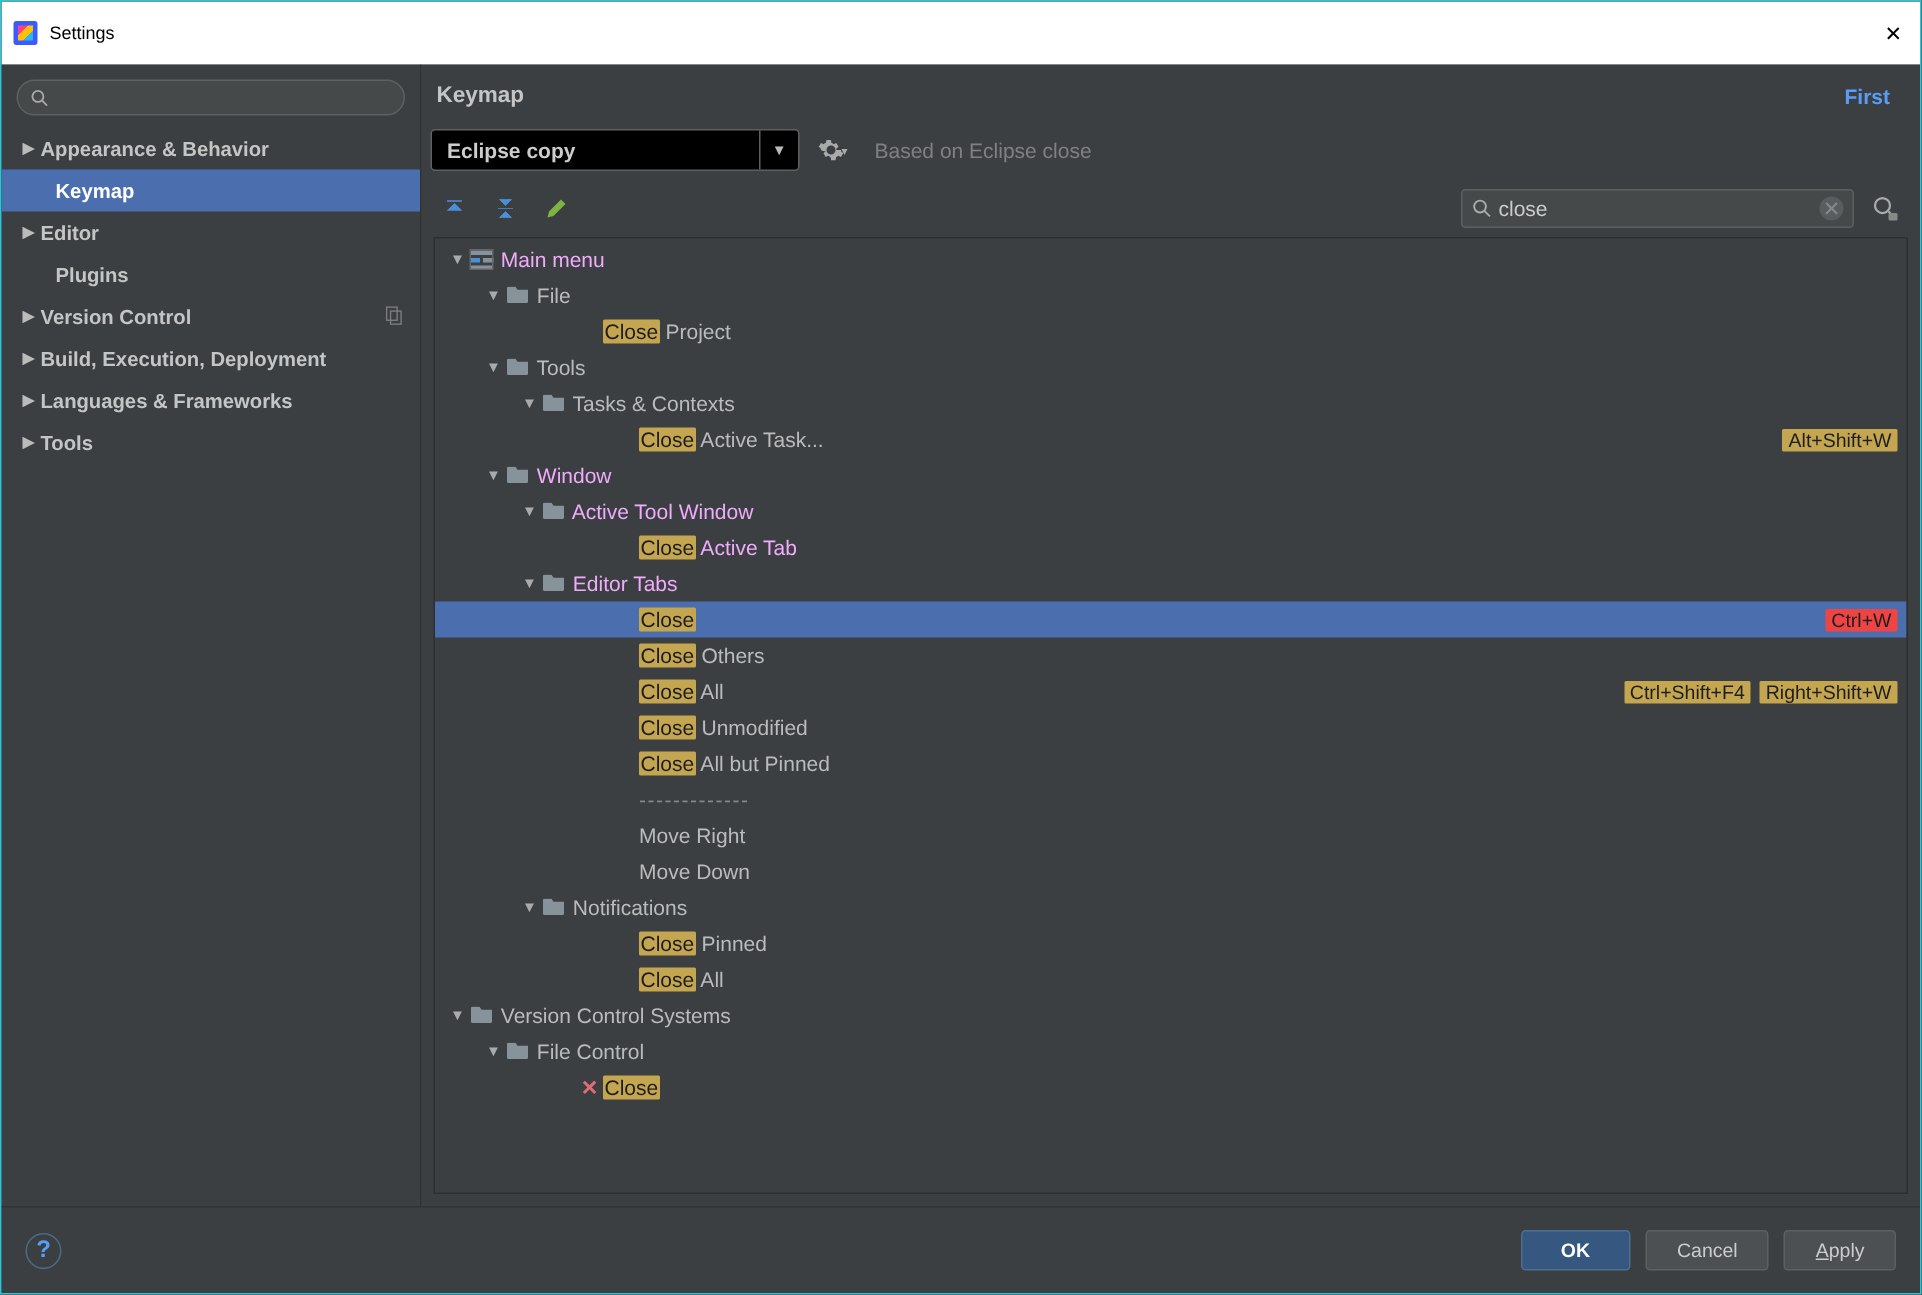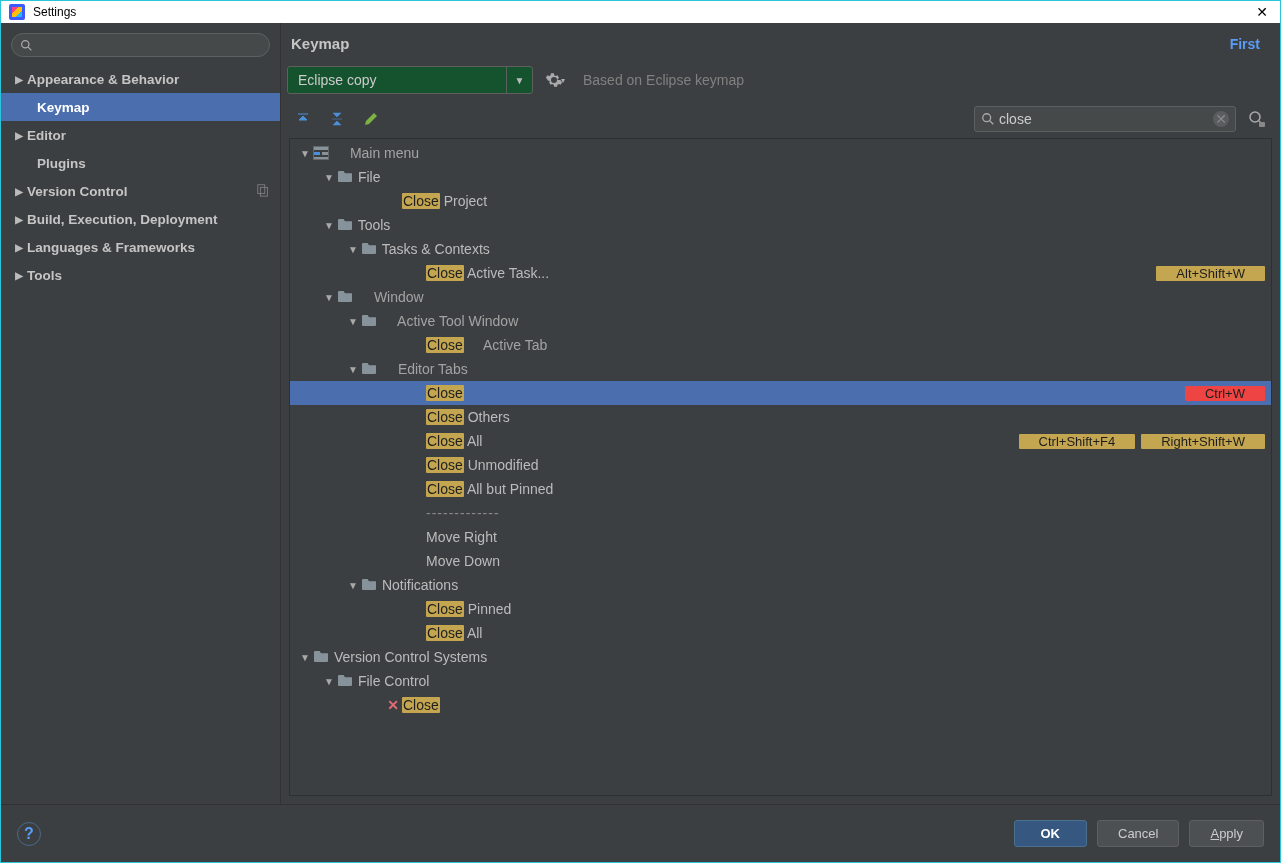--- a/index.html
+++ b/index.html
@@ -1,19 +1,19 @@
 <!DOCTYPE html>
 <html><head>
 <meta charset="utf-8">
 <style>
 * { box-sizing: border-box; margin: 0; padding: 0; font-family: "Segoe UI", Arial, sans-serif; }
 body { background: #3c3f41; color: #bbbbbb; font-size: 13px; width: 1281px; height: 863px; border: 1px solid #29c5d8; display: flex; flex-direction: column; overflow: hidden; }
 
 
-.titlebar { background: #ffffff; height: 22px; display: flex; align-items: center; padding: 0 8px; color: #000; }
+.titlebar { background: #ffffff; height: 42px; display: flex; align-items: center; padding: 0 8px; color: #000; }
 .titlebar .app-icon { width: 16px; height: 16px; margin-right: 8px; background: #3d5afe; display: inline-flex; align-items: center; justify-content: center; border-radius: 2px; }
 .titlebar .app-icon::before { content: ""; width: 10px; height: 10px; background: linear-gradient(135deg, #ff4081 0 33%, #ffc107 33% 66%, #29b6f6 66%); }
 .titlebar .title { flex: 1; font-size: 12px; }
 .titlebar .close { font-size: 14px; cursor: pointer; color: #000; padding: 0 4px; }
 
 
 .main { flex: 1; display: flex; overflow: hidden; }
 
 
 .sidebar { width: 280px; background: #3c3f41; border-right: 1px solid #323232; display: flex; flex-direction: column; padding-top: 6px; }
@@ -27,21 +27,21 @@
 .nav-item .label { flex: 1; }
 .nav-item .badge-icon { width: 14px; height: 14px; opacity: 0.6; }
 
 
 .rightpanel { flex: 1; display: flex; flex-direction: column; background: #3c3f41; overflow: hidden; }
 .panel-header { display: flex; align-items: center; padding: 12px 20px 8px 10px; }
 .panel-header .breadcrumb { font-weight: bold; font-size: 15px; color: #c5c5c5; flex: 1; }
 .panel-header .reset { color: #589df6; font-size: 14px; font-weight: bold; cursor: pointer; }
 
 .keymap-row { display: flex; align-items: center; padding: 6px 10px 6px 6px; gap: 8px; }
-.select-wrap { display: flex; align-items: center; background: #14532d; border: 1px solid #5e6060; border-radius: 3px; height: 28px; }
+.select-wrap { display: flex; align-items: center; background: #000000; border: 1px solid #5e6060; border-radius: 3px; height: 28px; font-weight: bold; }
 .select-wrap .sel-label { padding: 0 10px; width: 218px; color: #ccc; font-size: 14px; }
 .select-wrap .sel-btn { border-left: 1px solid #5e6060; width: 26px; height: 100%; display: flex; align-items: center; justify-content: center; color: #bbb; font-size: 10px; }
 .gear-btn { width: 28px; height: 28px; display: flex; align-items: center; justify-content: center; cursor: pointer; }
 .gear-btn svg { width: 18px; height: 18px; fill: #aaa; }
 .based-on { color: #808080; font-size: 14px; margin-left: 6px; }
 
 .toolbar-row { display: flex; align-items: center; padding: 6px 12px 6px 10px; gap: 10px; }
 .tool-btn { width: 24px; height: 24px; display: flex; align-items: center; justify-content: center; cursor: pointer; }
 .spacer { flex: 1; }
 .search-actions { background: #45494a; border: 1px solid #5e6060; border-radius: 3px; height: 26px; display: flex; align-items: center; width: 262px; padding: 0 6px; }
@@ -59,25 +59,25 @@
 .tree-row { display: flex; align-items: center; height: 24px; cursor: pointer; padding-right: 6px; font-size: 14px; }
 .tree-row.selected { background: #4b6eaf; color: #fff; }
 .tree-row .indent { display: inline-block; }
 .tree-row .tarrow { width: 14px; text-align: center; font-size: 10px; color: #aaa; }
 .tree-row.selected .tarrow { color: #fff; }
 .tree-row .ticon { width: 18px; display: inline-flex; align-items: center; justify-content: center; }
 .tree-row .folder-icon::before { content: ""; display: inline-block; width: 14px; height: 11px; background: #87939a; clip-path: polygon(0 0, 40% 0, 50% 20%, 100% 20%, 100% 100%, 0 100%); border-radius: 1px; }
 .tree-row .menu-icon { width:16px; height:14px; display:inline-block; background: linear-gradient(#87939a,#87939a) 0 0/100% 3px no-repeat, linear-gradient(#4a90d9,#4a90d9) 0 5px/6px 3px no-repeat, linear-gradient(#87939a,#87939a) 8px 5px/8px 3px no-repeat, linear-gradient(#87939a,#87939a) 0 10px/100% 3px no-repeat; border:1px solid #666; }
 .tree-row .x-icon { color: #e06c75; font-weight: bold; font-size: 14px; }
 .tree-row .tlabel { white-space: pre; }
-.tree-row .link { color: #a3a3a3; margin-left: 16px; }
+.tree-row .link { color: #f0abfc; }
 .hl { background: #c4a651; color: #1e1e1e; padding: 0 1px; border-radius: 1px; }
 .tree-row.selected .hl { background: #c4a651; color: #1e1e1e; }
 .shortcut-group { margin-left: auto; display: flex; gap: 6px; }
-.shortcut { background: #c4a651; color: #1e1e1e; padding: 0 20px; font-size: 13px; border-radius: 1px; }
+.shortcut { background: #c4a651; color: #1e1e1e; padding: 0 4px; font-size: 13px; border-radius: 1px; }
 .tree-row.selected .shortcut { background: #ef4444; color: #1e1e1e; }
 .sep-dashes { color: #888; letter-spacing: 1px; }
 
 
 .footer { height: 58px; border-top: 1px solid #323232; background: #3c3f41; display: flex; align-items: center; padding: 0 16px; gap: 10px; }
 .help-btn { width: 24px; height: 24px; border-radius: 50%; display: flex; align-items: center; justify-content: center; color: #589df6; font-weight: bold; font-size: 16px; cursor: pointer; border:1px solid #4a6a8a; }
 .footer .spacer { flex: 1; }
 .btn { background: #4c5052; border: 1px solid #5e6060; color: #ccc; padding: 5px 20px; border-radius: 3px; cursor: pointer; font-size: 13px; }
 .btn.primary { background: #365880; border-color: #4a708f; color: #fff; font-weight: bold; padding: 5px 26px; }
 .btn u { text-decoration: underline; }
@@ -148,21 +148,21 @@
       <div class="select-wrap">
         <span class="sel-label">Eclipse copy</span>
         <span class="sel-btn">▼</span>
       </div>
       <div class="gear-btn">
         <svg viewBox="0 0 24 24">
             <path d="M12 8a4 4 0 100 8 4 4 0 000-8zm9 4a7 7 0 01-.1 1.2l2 1.6-2 3.4-2.4-1a7 7 0 01-2 1.2l-.4 2.6h-4l-.4-2.6a7 7 0 01-2-1.2l-2.4 1-2-3.4 2-1.6A7 7 0 013 12a7 7 0 01.1-1.2l-2-1.6 2-3.4 2.4 1a7 7 0 012-1.2L7.9 3h4l.4 2.6a7 7 0 012 1.2l2.4-1 2 3.4-2 1.6c.1.4.1.8.1 1.2z"></path>
           </svg>
         <span style="font-size:8px;color:#aaa;margin-left:-2px;">▾</span>
       </div>
-      <span class="based-on">Based on Eclipse keymap</span>
+      <span class="based-on">Based on Eclipse close</span>
     </div>
 
     <div class="toolbar-row">
       <div class="tool-btn">
         <svg width="16" height="16" viewBox="0 0 16 16">
             <path d="M3 3h10M8 5l-4 4h8z" fill="#4a90d9" stroke="#4a90d9"></path>
           </svg>
       </div>
       <div class="tool-btn">
         <svg width="16" height="16" viewBox="0 0 16 16">

